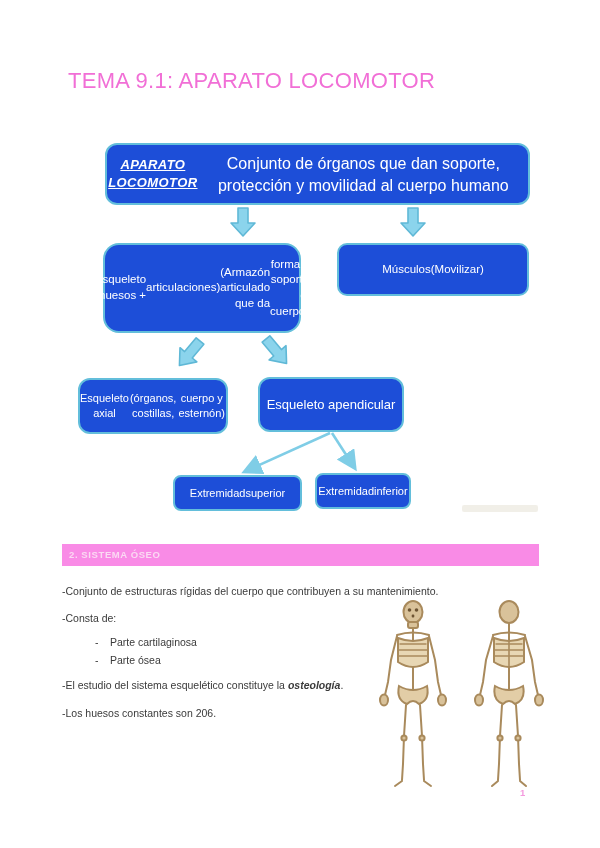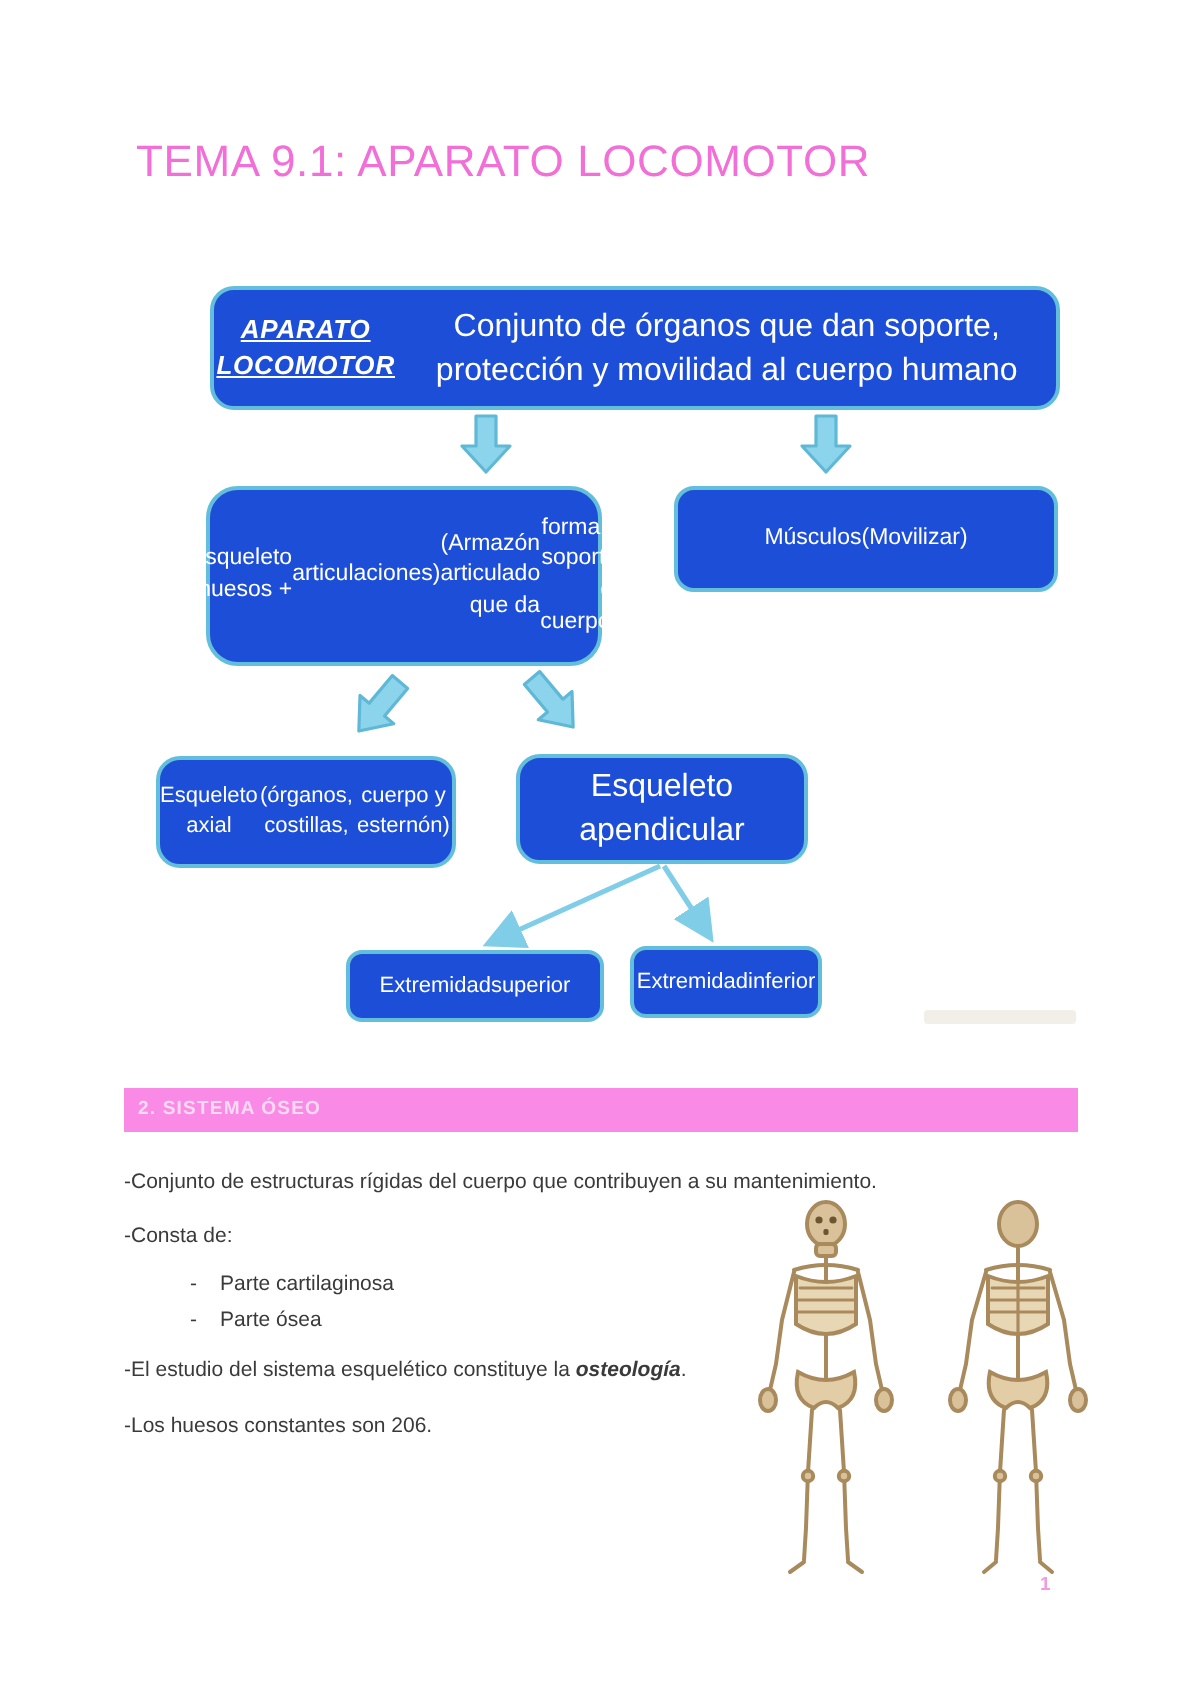--- a/index.html
+++ b/index.html
@@ -56,21 +56,21 @@
   }
   .fc-root { left: 105px; top: 8px; width: 425px; height: 62px; }
   .fc-root .fc-title {
     font-size: 13px; font-weight: bold; font-style: italic;
     text-decoration: underline; letter-spacing: 0.4px;
   }
   .fc-root .fc-sub { font-size: 16px; margin-top: 2px; }
   .fc-esqueleto { left: 103px; top: 108px; width: 198px; height: 90px; font-size: 11.5px; border-radius: 16px; text-align: right; }
   .fc-musculos  { left: 337px; top: 108px; width: 192px; height: 53px; font-size: 11.5px; border-radius: 10px; }
   .fc-axial     { left: 78px;  top: 243px; width: 150px; height: 56px; font-size: 11px; }
-  .fc-apend     { left: 258px; top: 242px; width: 146px; height: 55px; font-size: 16px; }
+  .fc-apend     { left: 258px; top: 242px; width: 146px; height: 55px; font-size: 13px; }
   .fc-extsup    { left: 173px; top: 340px; width: 129px; height: 36px; font-size: 11px; border-radius: 8px; }
   .fc-extinf    { left: 315px; top: 338px; width: 96px;  height: 36px; font-size: 11px; border-radius: 8px; }
   .fc-arrows { position: absolute; left: 0; top: 0; pointer-events: none; }
   .watermark {
     position: absolute;
     left: 462px; top: 370px;
     width: 76px; height: 7px;
     background: #efede6;
     border-radius: 2px;
     opacity: 0.9;

